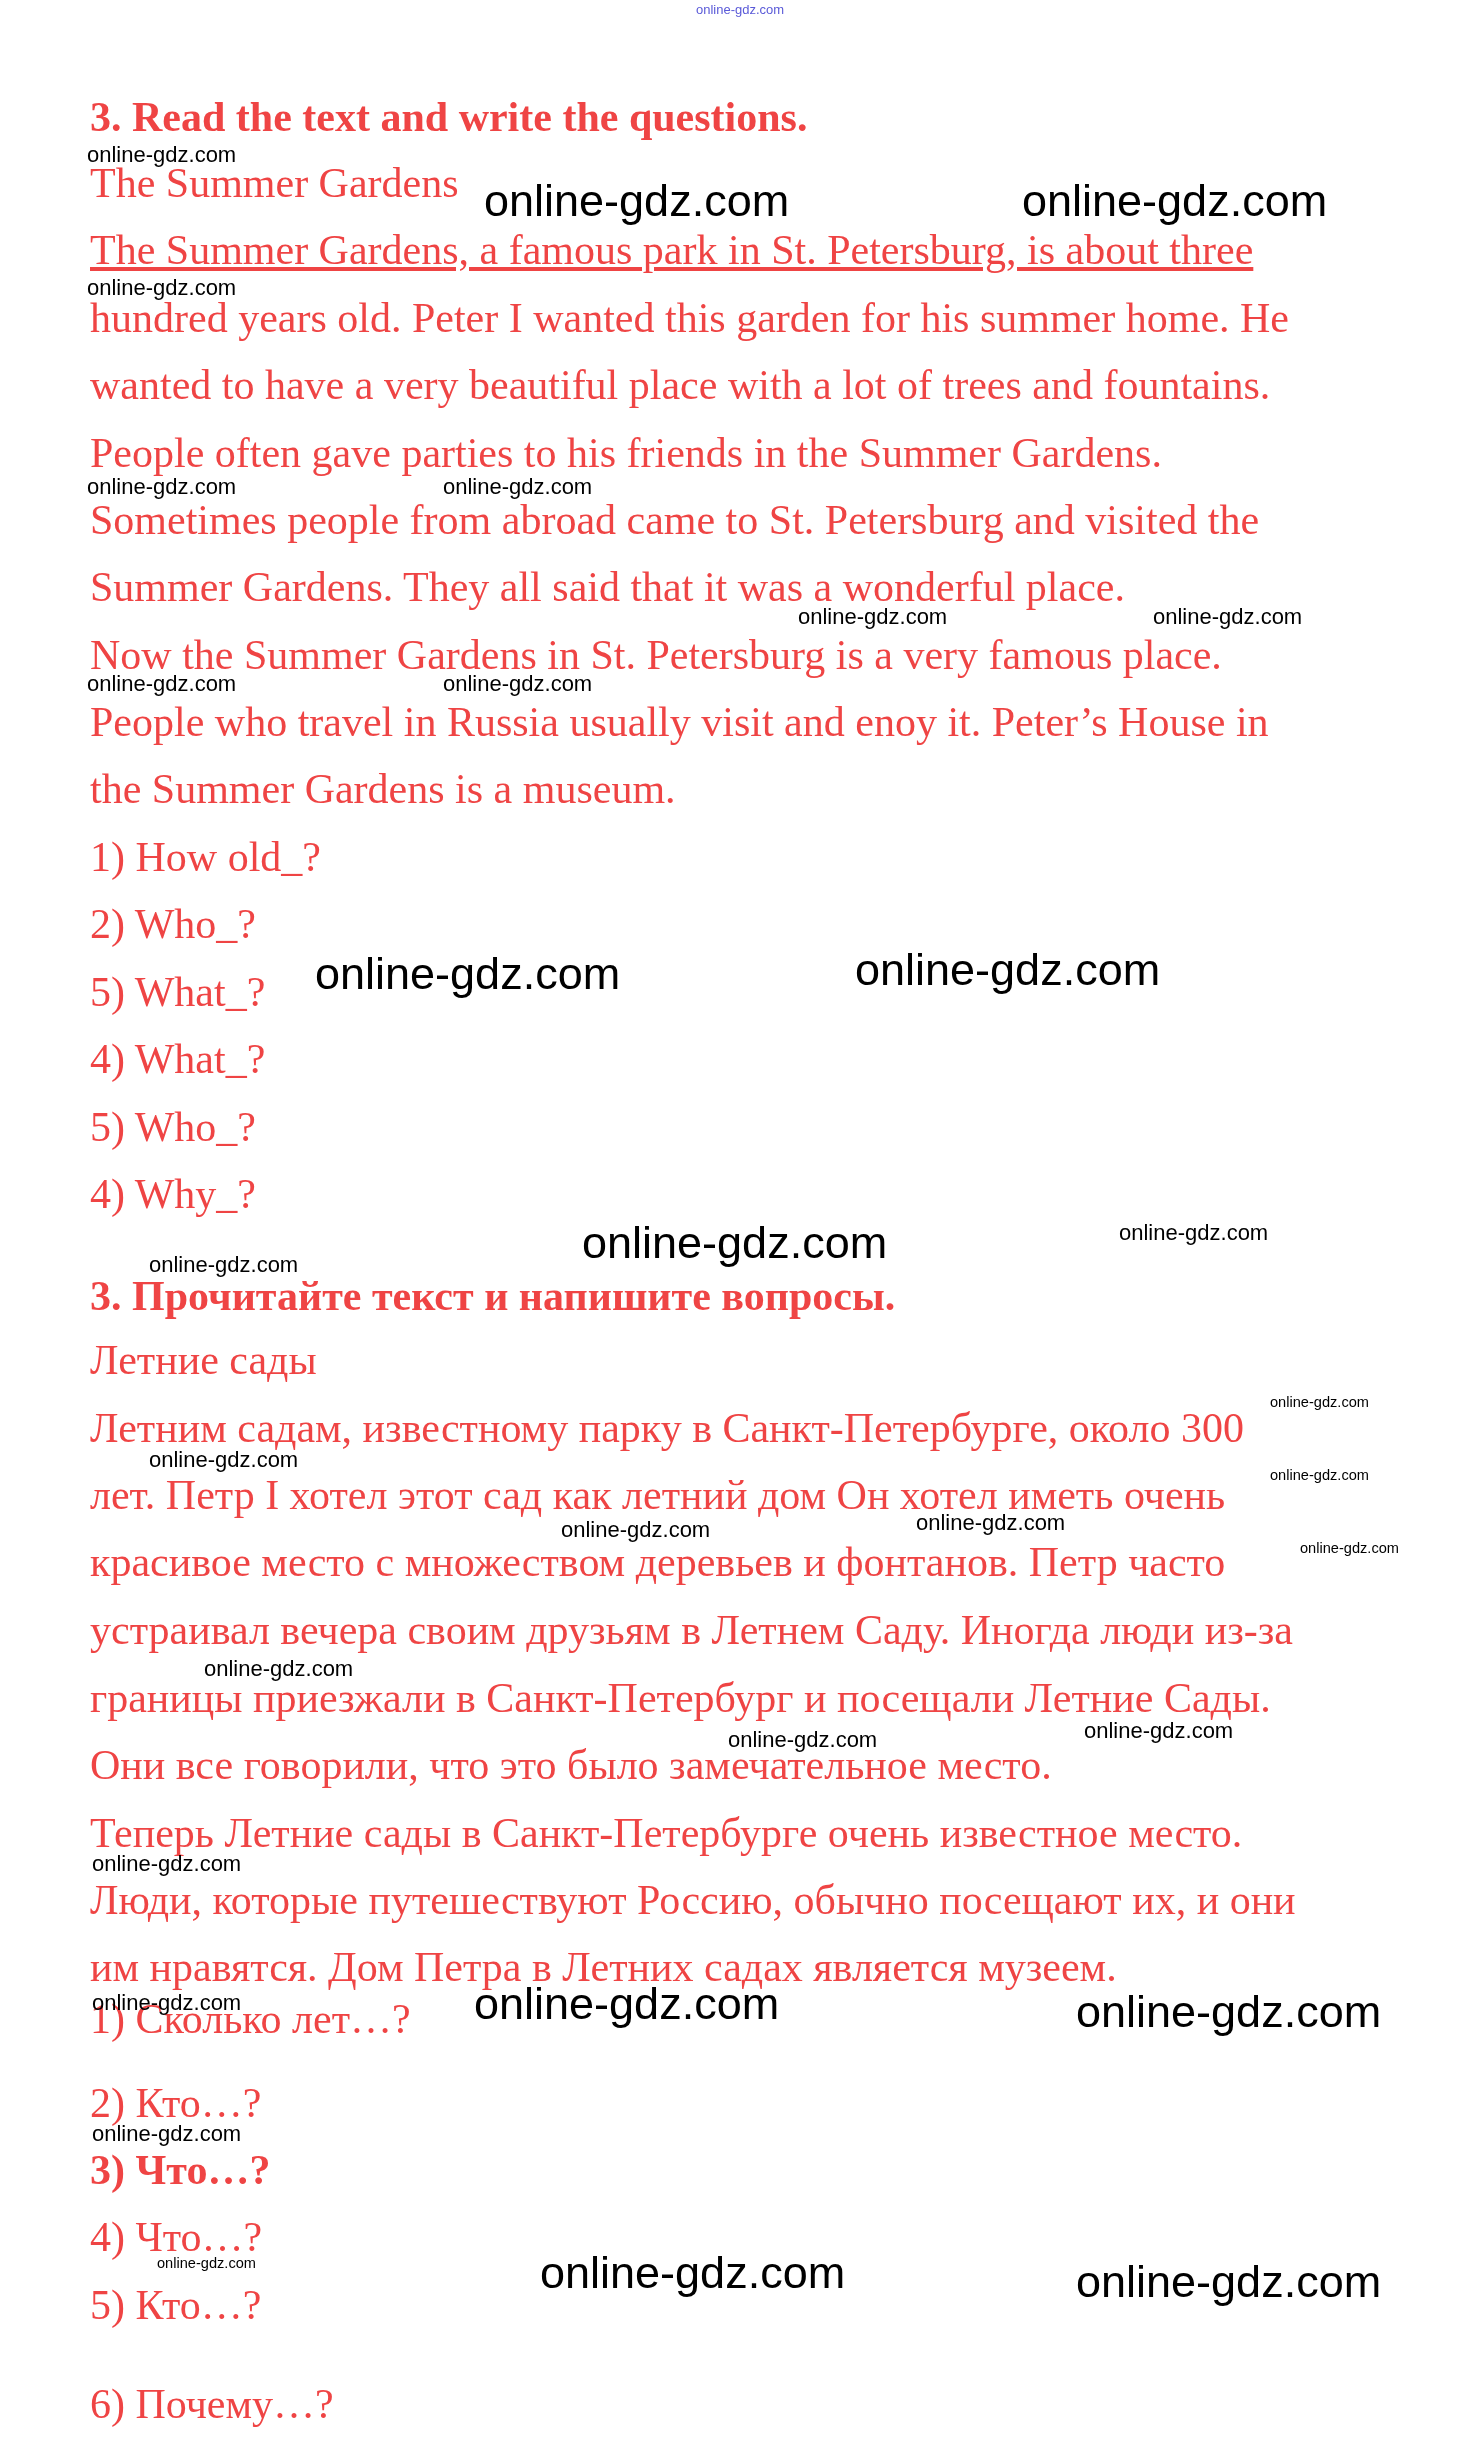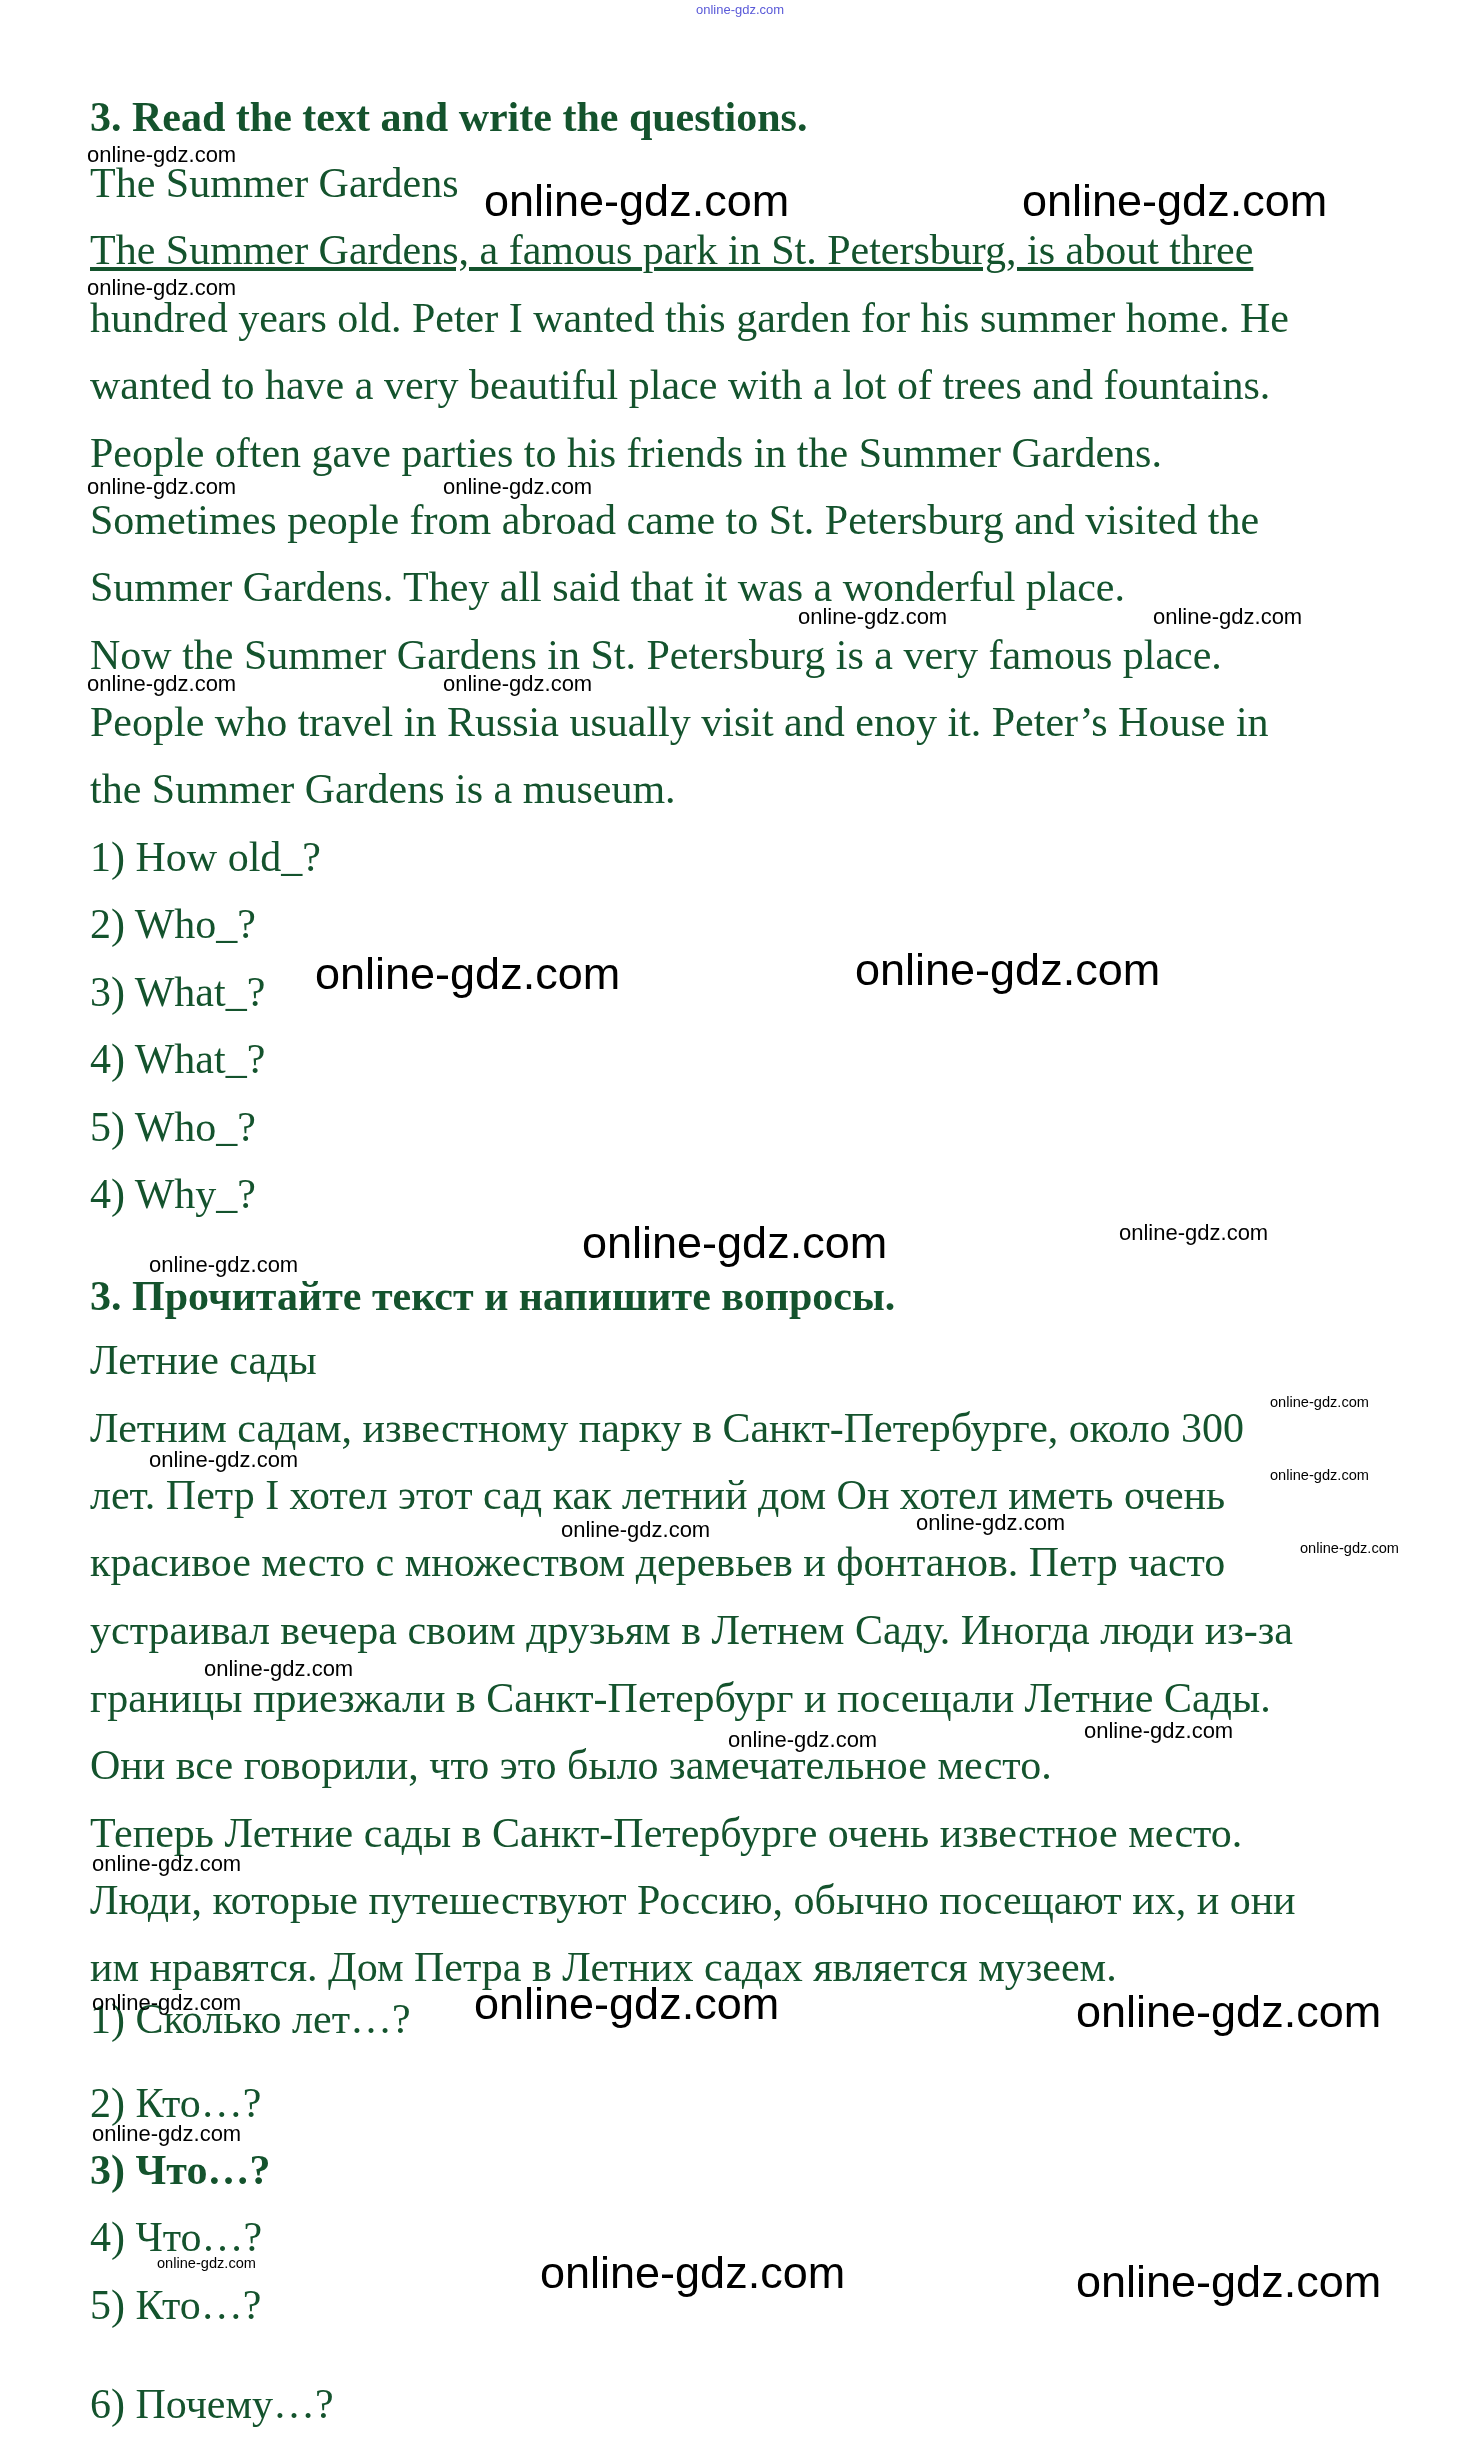--- a/index.html
+++ b/index.html
@@ -1,21 +1,21 @@
 <!DOCTYPE html>
 <html style="font-size:12.3px"><head>
 <meta charset="utf-8">
 <style>
   html, body { margin: 0; padding: 0; background: #ffffff; }
   body { width: 1484px; height: 2462px; position: relative; overflow: hidden; }
   .page { position: absolute; left: 0; top: 0; width: 1464px; height: 2462px; background: #fff; }
   .line {
     position: absolute; left: 90px; white-space: nowrap;
     font-family: "Liberation Serif", "DejaVu Serif", serif;
-    font-size: 42px; line-height: 46px; color: #14532d;
+    font-size: 42px; line-height: 46px; color: #ef4444;
   }
   .heading { font-weight: bold; font-size: 42px; }
   .wm {
     position: absolute; white-space: nowrap;
     font-family: "Liberation Sans", "DejaVu Sans", sans-serif;
     color: #000; line-height: 1;
   }
   .wm-s { font-size: 22px; }
   .wm-xs { font-size: 14.6px; }
   .wm-l { font-size: 45px; }
@@ -40,21 +40,21 @@
       <div class="line" style="top:497px;">Sometimes people from abroad came to St. Petersburg and visited the</div>
       <div class="line" style="top:564px;">Summer Gardens. They all said that it was a wonderful place.</div>
       <div class="line" style="top:632px;">Now the Summer Gardens in St. Petersburg is a very famous place.</div>
       <div class="line" style="top:699px;">People who travel in Russia usually visit and enoy it. Peter’s House in</div>
       <div class="line" style="top:766px;">the Summer Gardens is a museum.</div>
     </div>
 
     <div>
       <div class="line" style="top:834px;">1) How old_?</div>
       <div class="line" style="top:901px;">2) Who_?</div>
-      <div class="line" style="top:969px;">3) What_?</div>
+      <div class="line" style="top:969px;">5) What_?</div>
       <div class="line" style="top:1036px;">4) What_?</div>
       <div class="line" style="top:1104px;">5) Who_?</div>
       <div class="line" style="top:1171px;">4) Why_?</div>
     </div>
   </div>
 
   <div>
     <div class="line heading" style="top:1273px;">3. Прочитайте текст и напишите вопросы.</div>
     <div class="line" style="top:1337px;">Летние сады</div>
 

